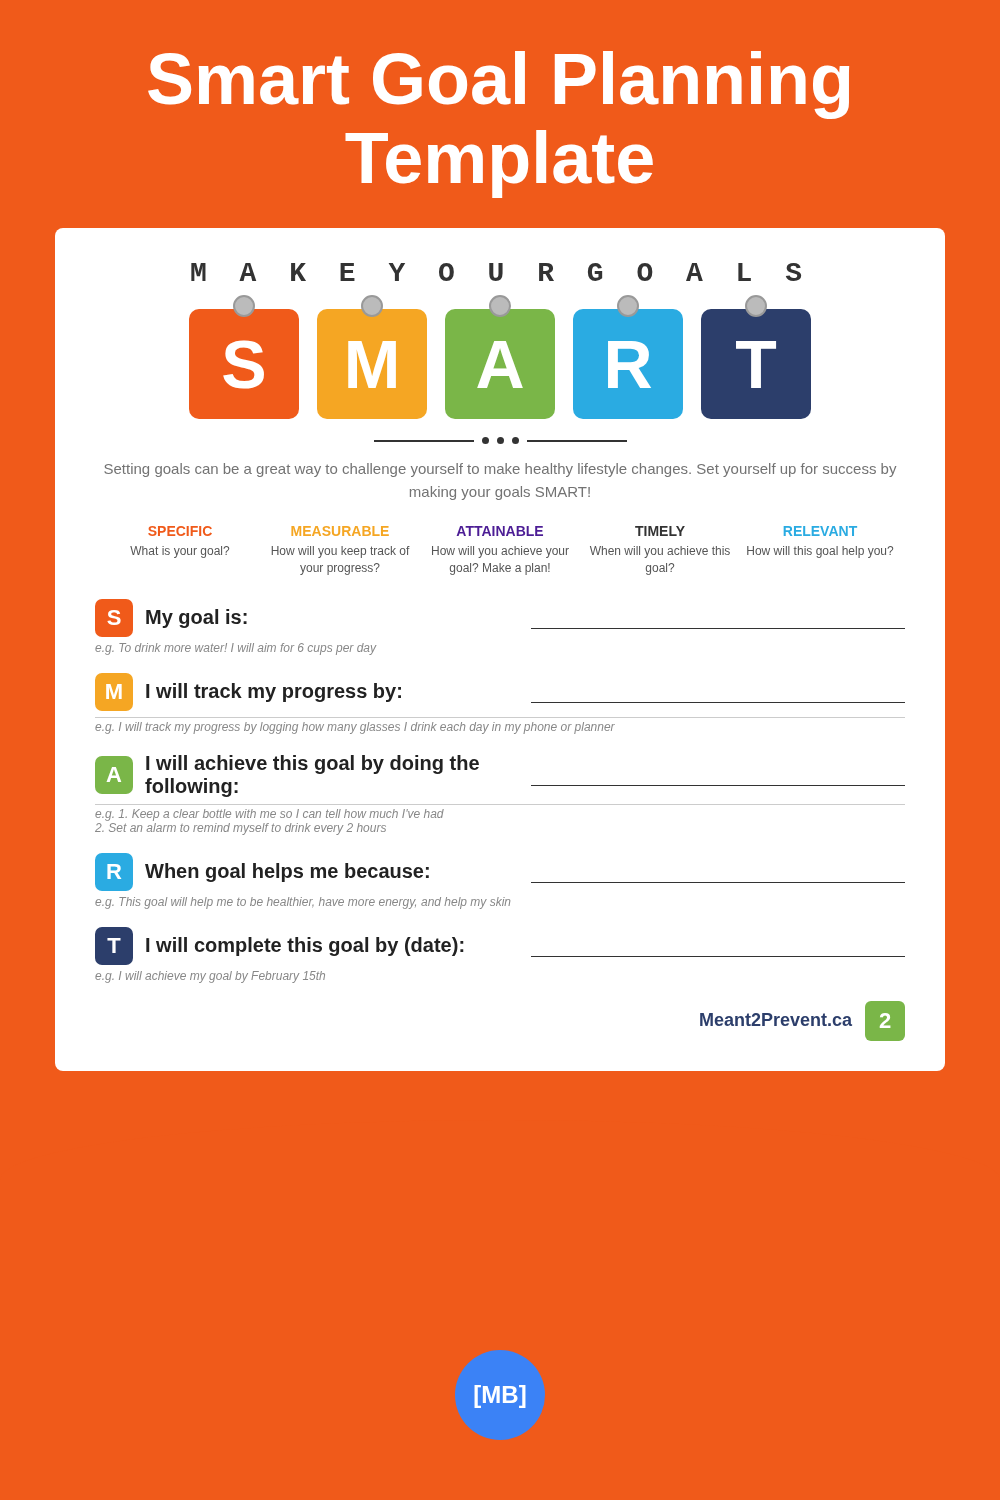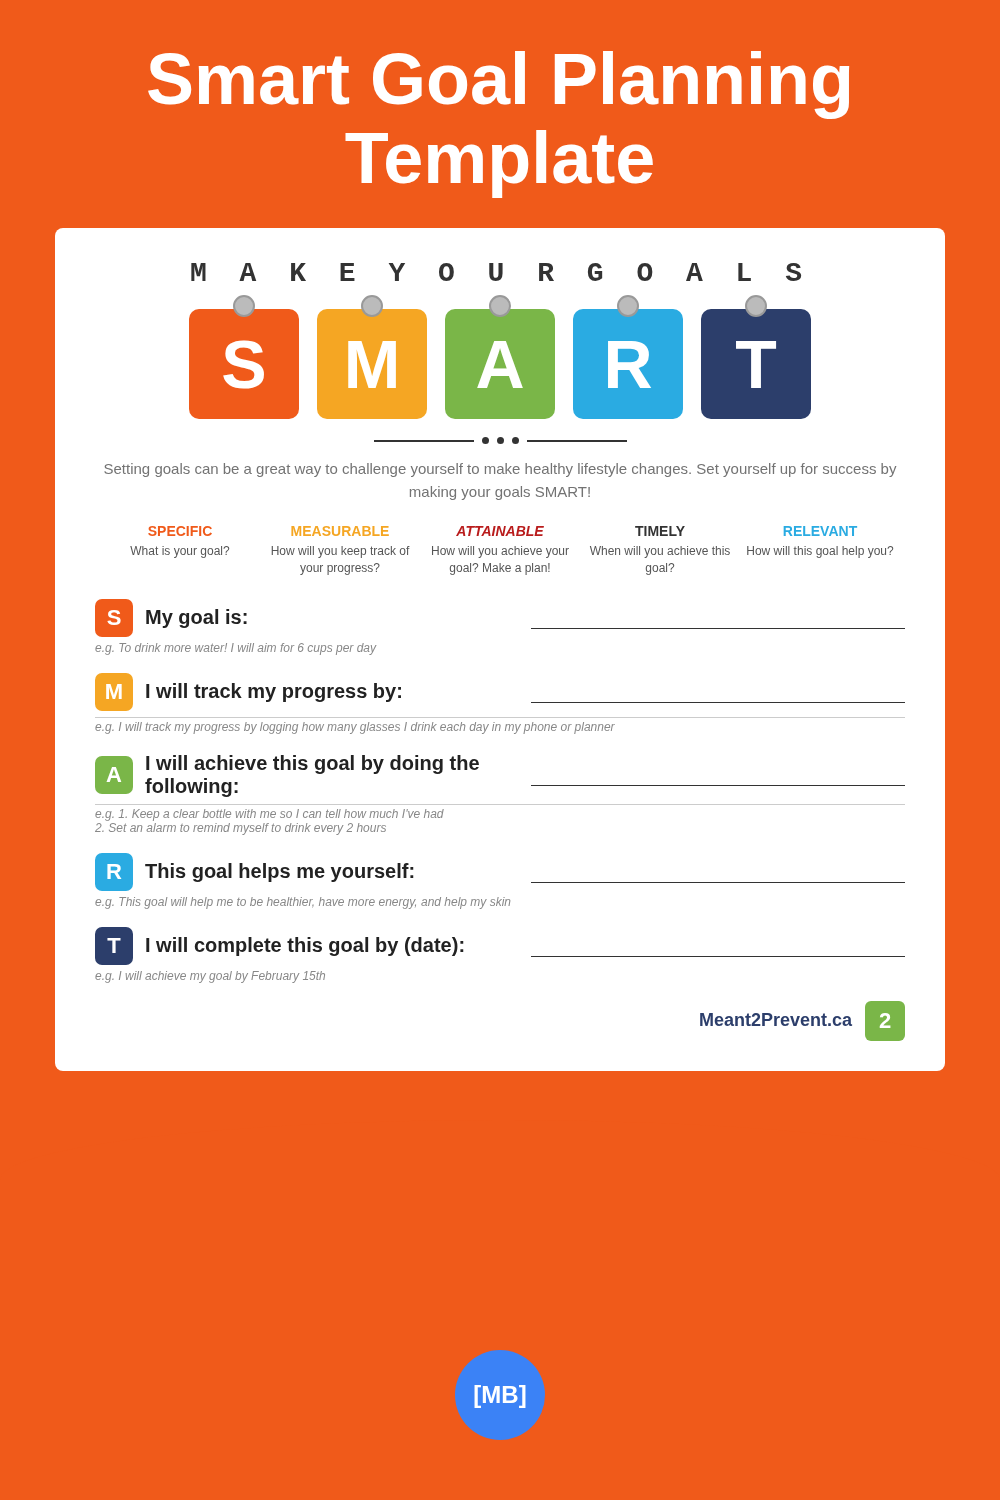--- a/index.html
+++ b/index.html
@@ -135,21 +135,21 @@
     }
 
     .smart-def-desc {
       font-size: 12px;
       color: #555;
       line-height: 1.4;
     }
 
     .specific-title { color: #f05a1a; }
     .measurable-title { color: #f5a623; }
-    .attainable-title { color: #b91c1c; font-style: italic; }
+    .attainable-title { color: #4c1d95; }
     .relevant-title { color: #2aabe2; }
     .timely-title { color: #333; }
 
     
     .form-section {
       margin-bottom: 18px;
     }
 
     .form-row {
       display: flex;
@@ -369,21 +369,21 @@
       <input class="form-underline" type="text" style="width: 160px;">
     </div>
     <hr class="form-full-underline">
     <div class="form-example" style="white-space:pre-line;">e.g. 1. Keep a clear bottle with me so I can tell how much I've had
       2. Set an alarm to remind myself to drink every 2 hours</div>
   </div>
 
   <div class="form-section">
     <div class="form-row">
       <div class="form-letter-badge r-box">R</div>
-      <span class="form-label">This goal helps me yourself:</span>
+      <span class="form-label">When goal helps me because:</span>
       <input class="form-underline" type="text" style="width: 260px;">
     </div>
     <div class="form-example">e.g. This goal will help me to be healthier, have more energy, and help my skin</div>
   </div>
 
   <div class="form-section">
     <div class="form-row">
       <div class="form-letter-badge t-box">T</div>
       <span class="form-label">I will complete this goal by (date):</span>
       <input class="form-underline" type="text" style="width: 200px;">

